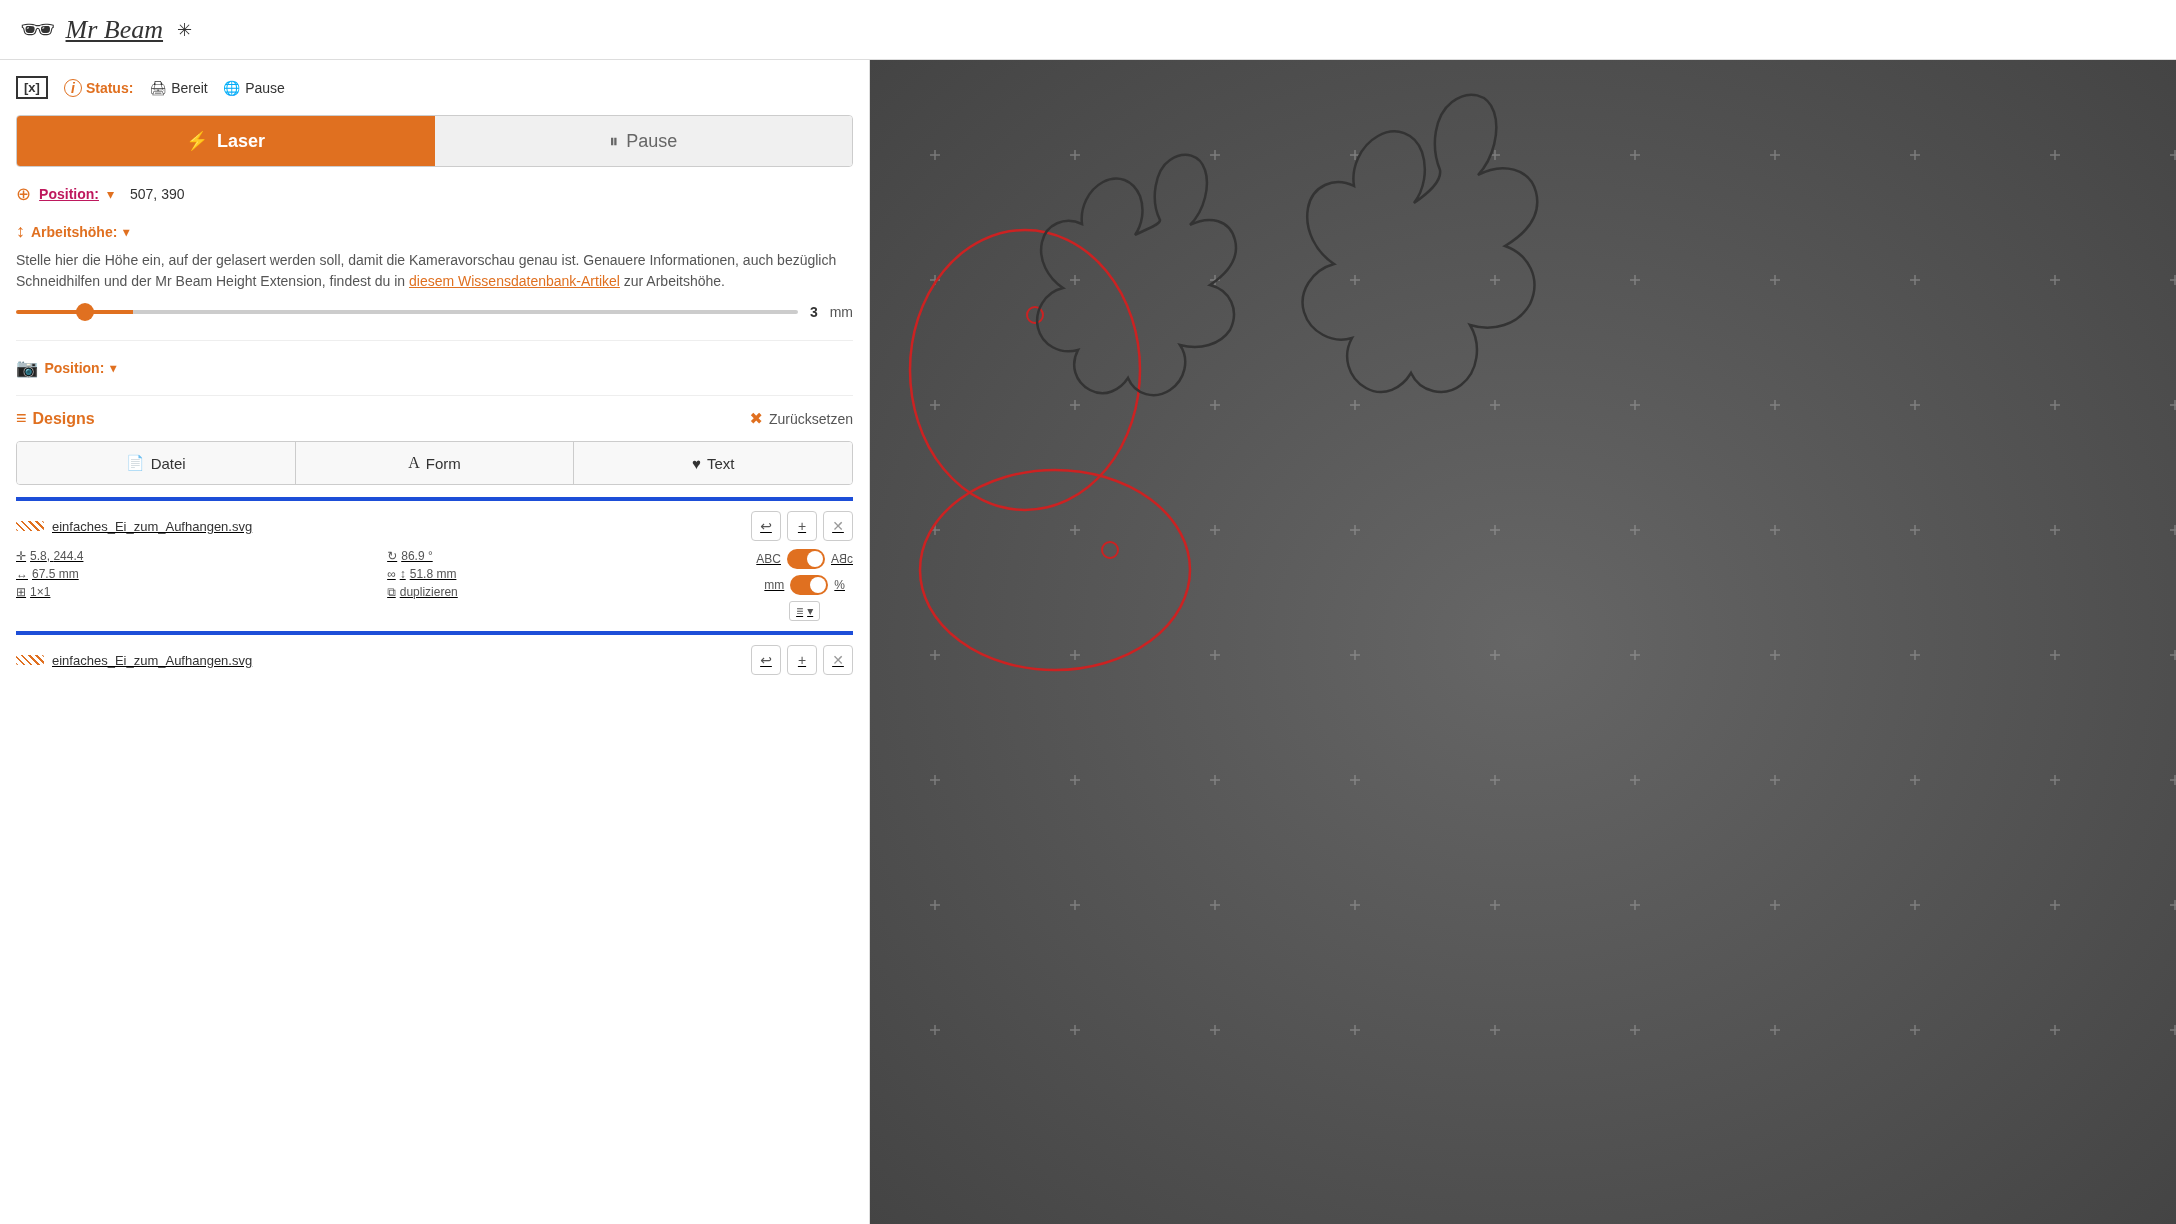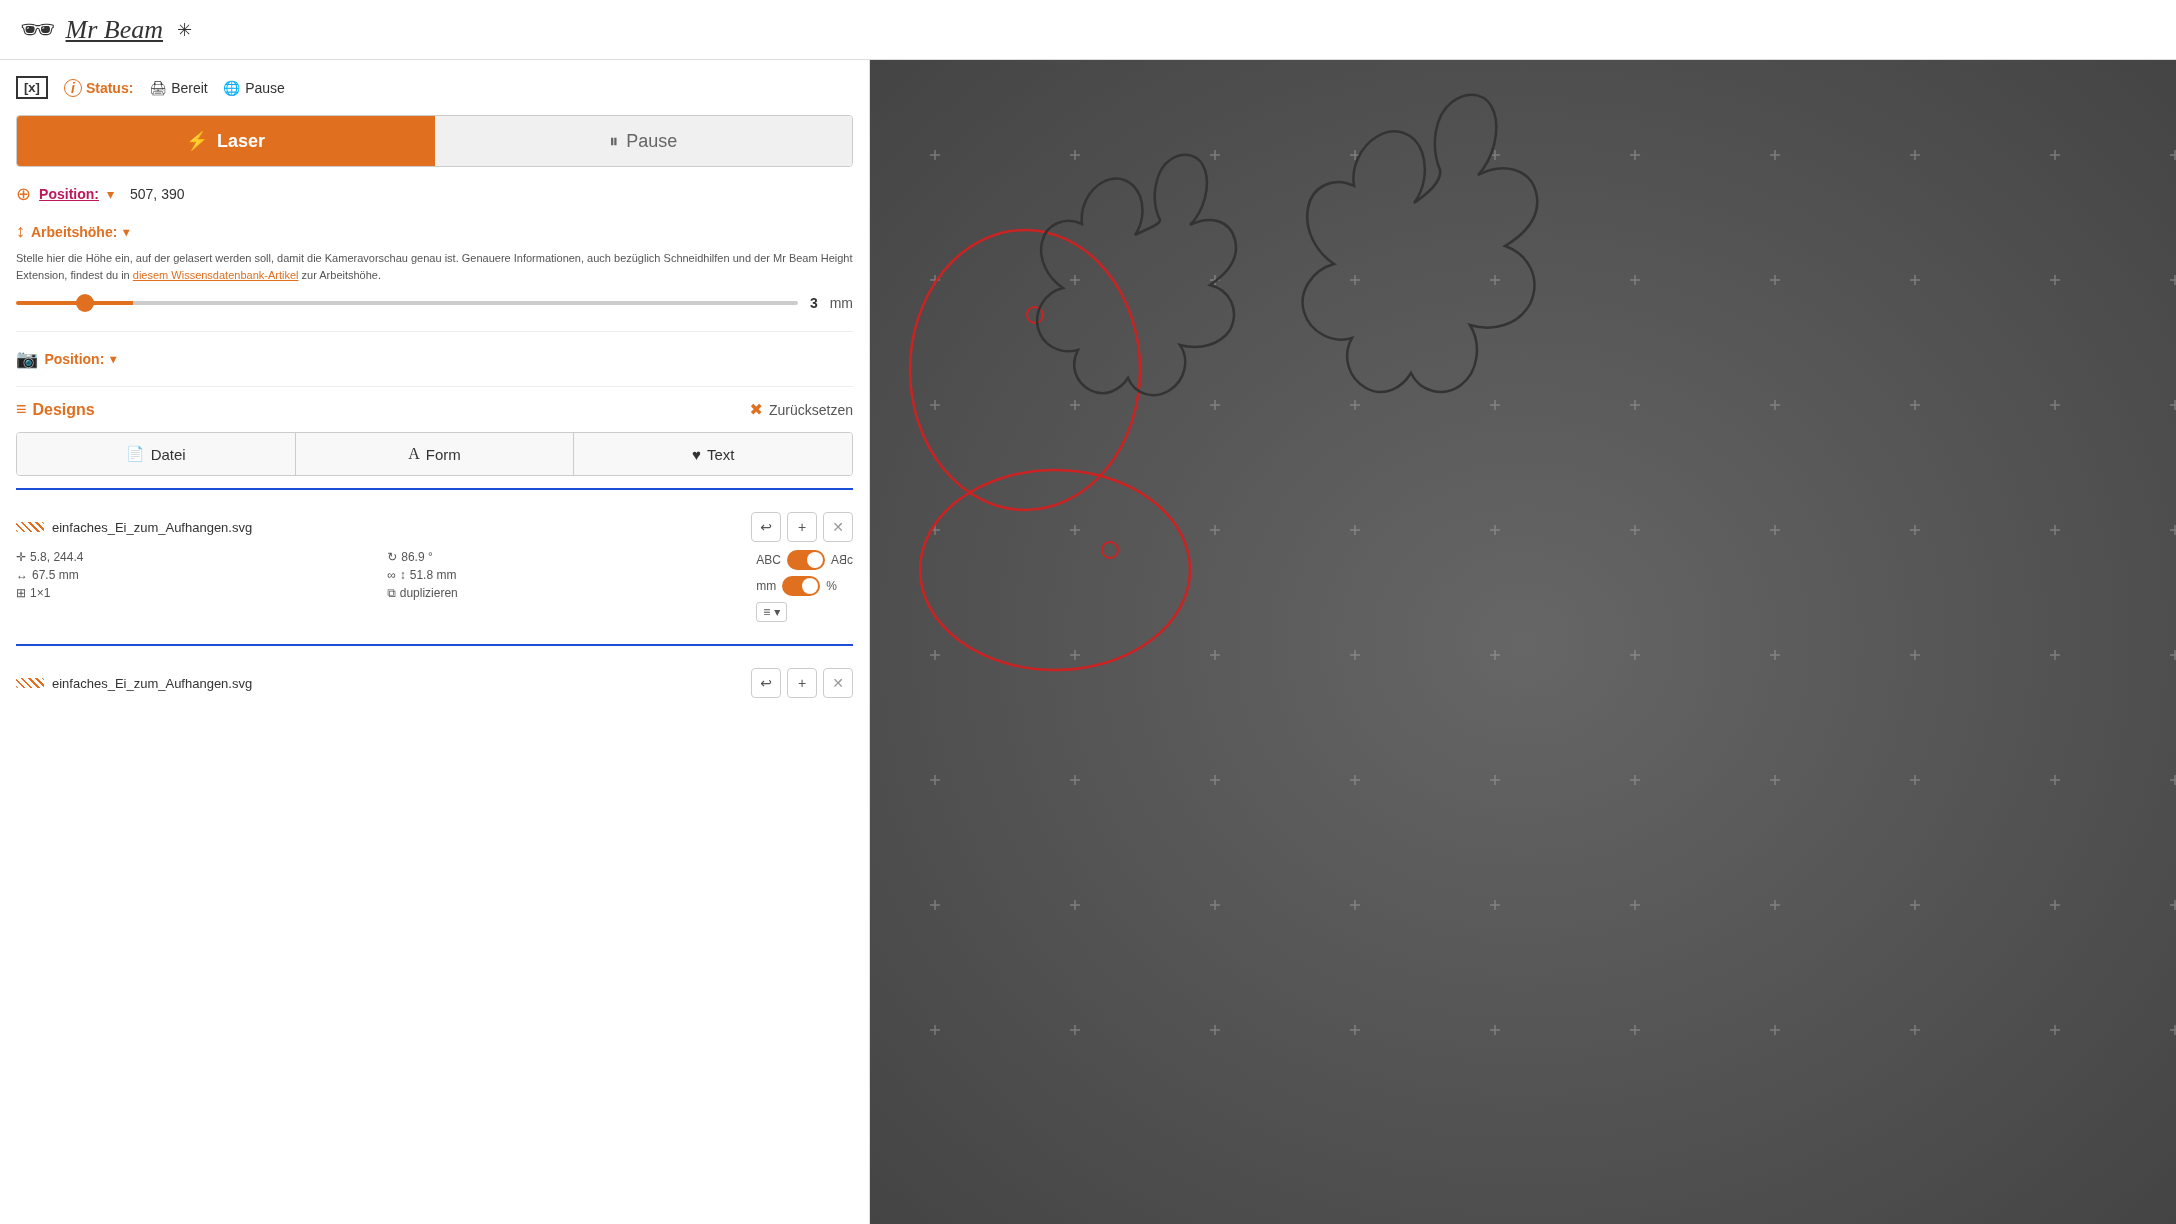--- a/index.html
+++ b/index.html
@@ -31,21 +31,21 @@
     .btn-pause { flex: 1; background: #f0f0f0; color: #666; border: none; padding: 14px; font-size: 18px; cursor: pointer; display: flex; align-items: center; justify-content: center; gap: 8px; }
 
     
     .position-row { display: flex; align-items: center; gap: 8px; margin-bottom: 16px; color: #e07020; }
     .position-label { font-weight: bold; color: #be185d; text-decoration: underline; }
     .position-dropdown { color: #e07020; cursor: pointer; }
     .position-value { color: #333; margin-left: 8px; }
 
     
     .section-header { display: flex; align-items: center; gap: 6px; color: #e07020; font-weight: bold; margin-bottom: 8px; cursor: pointer; }
-    .section-text { color: #555; font-size: 11px; line-height: 1.5; margin-bottom: 12px; }
+    .section-text { color: #555; font-size: 14px; line-height: 1.5; margin-bottom: 12px; }
     .section-text a { color: #e07020; text-decoration: underline; }
     .slider-row { display: flex; align-items: center; gap: 12px; margin-bottom: 20px; }
     .slider { flex: 1; -webkit-appearance: none; height: 4px; border-radius: 2px; background: linear-gradient(to right, #e07020 15%, #ccc 15%); outline: none; }
     .slider::-webkit-slider-thumb { -webkit-appearance: none; width: 18px; height: 18px; border-radius: 50%; background: #e07020; cursor: pointer; }
     .slider-value { font-weight: bold; color: #333; }
     .slider-unit { color: #555; }
 
     
     .vorschau-row { display: flex; align-items: center; gap: 6px; color: #e07020; font-weight: bold; cursor: pointer; border-top: 1px solid #eee; padding-top: 16px; margin-bottom: 16px; }
 
@@ -53,21 +53,21 @@
     .designs-header { display: flex; justify-content: space-between; align-items: center; margin-bottom: 12px; border-top: 1px solid #eee; padding-top: 12px; }
     .designs-title { display: flex; align-items: center; gap: 6px; color: #e07020; font-weight: bold; font-size: 16px; }
     .zurucksetzen-btn { display: flex; align-items: center; gap: 6px; color: #555; background: none; border: none; cursor: pointer; font-size: 14px; }
 
     
     .tab-row { display: flex; border: 1px solid #ccc; border-radius: 4px; overflow: hidden; margin-bottom: 12px; }
     .tab-btn { flex: 1; padding: 12px; background: #f8f8f8; border: none; cursor: pointer; font-size: 15px; color: #333; display: flex; align-items: center; justify-content: center; gap: 6px; border-right: 1px solid #ccc; }
     .tab-btn:last-child { border-right: none; }
 
     
-    .design-item { border-top: 2px solid #1d4ed8; padding: 22px 0; }
+    .design-item { border-top: 4px solid #1d4ed8; padding: 10px 0; text-decoration: underline; }
     .design-item-header { display: flex; align-items: center; justify-content: space-between; margin-bottom: 8px; }
     .design-item-name { display: flex; align-items: center; gap: 8px; color: #333; font-size: 13px; }
     .design-icon { width: 24px; height: 8px; background: repeating-linear-gradient(45deg, #e07020, #e07020 3px, transparent 3px, transparent 6px); border-radius: 2px; }
     .design-actions { display: flex; gap: 6px; }
     .icon-btn { width: 30px; height: 30px; border: 1px solid #ccc; background: #fff; border-radius: 4px; cursor: pointer; display: flex; align-items: center; justify-content: center; font-size: 14px; color: #555; }
     .icon-btn.close { border-color: #ccc; color: #999; }
 
     .design-meta { display: grid; grid-template-columns: 1fr 1fr; gap: 4px 20px; font-size: 12px; color: #555; margin-bottom: 8px; }
     .design-meta-row { display: flex; align-items: center; gap: 4px; }
     .toggle-group { display: flex; align-items: center; gap: 6px; font-size: 12px; color: #555; }
@@ -224,21 +224,21 @@
               <span>1×1</span>
             </div>
             <div class="design-meta-row">
               <button class="duplizieren-btn">
                 <span>⧉</span>
                 <span>duplizieren</span>
               </button>
             </div>
           </div>
         </div>
-        <div style="display: flex; flex-direction: column; align-items: flex-start; gap: 6px; margin-left: 10px;">
+        <div style="display: flex; flex-direction: column; align-items: center; gap: 6px; margin-left: 10px;">
           <div class="toggle-group">
             <span style="font-size:12px; color:#555;">ABC</span>
             <label class="toggle">
               <input type="checkbox" checked="" style="">
               <span class="toggle-slider"></span>
             </label>
             <span style="font-size:12px; color:#555; transform: scaleX(-1); display:inline-block;">ɔBА</span>
           </div>
           <div class="toggle-group">
             <span style="font-size:12px; color:#555;">mm</span>

